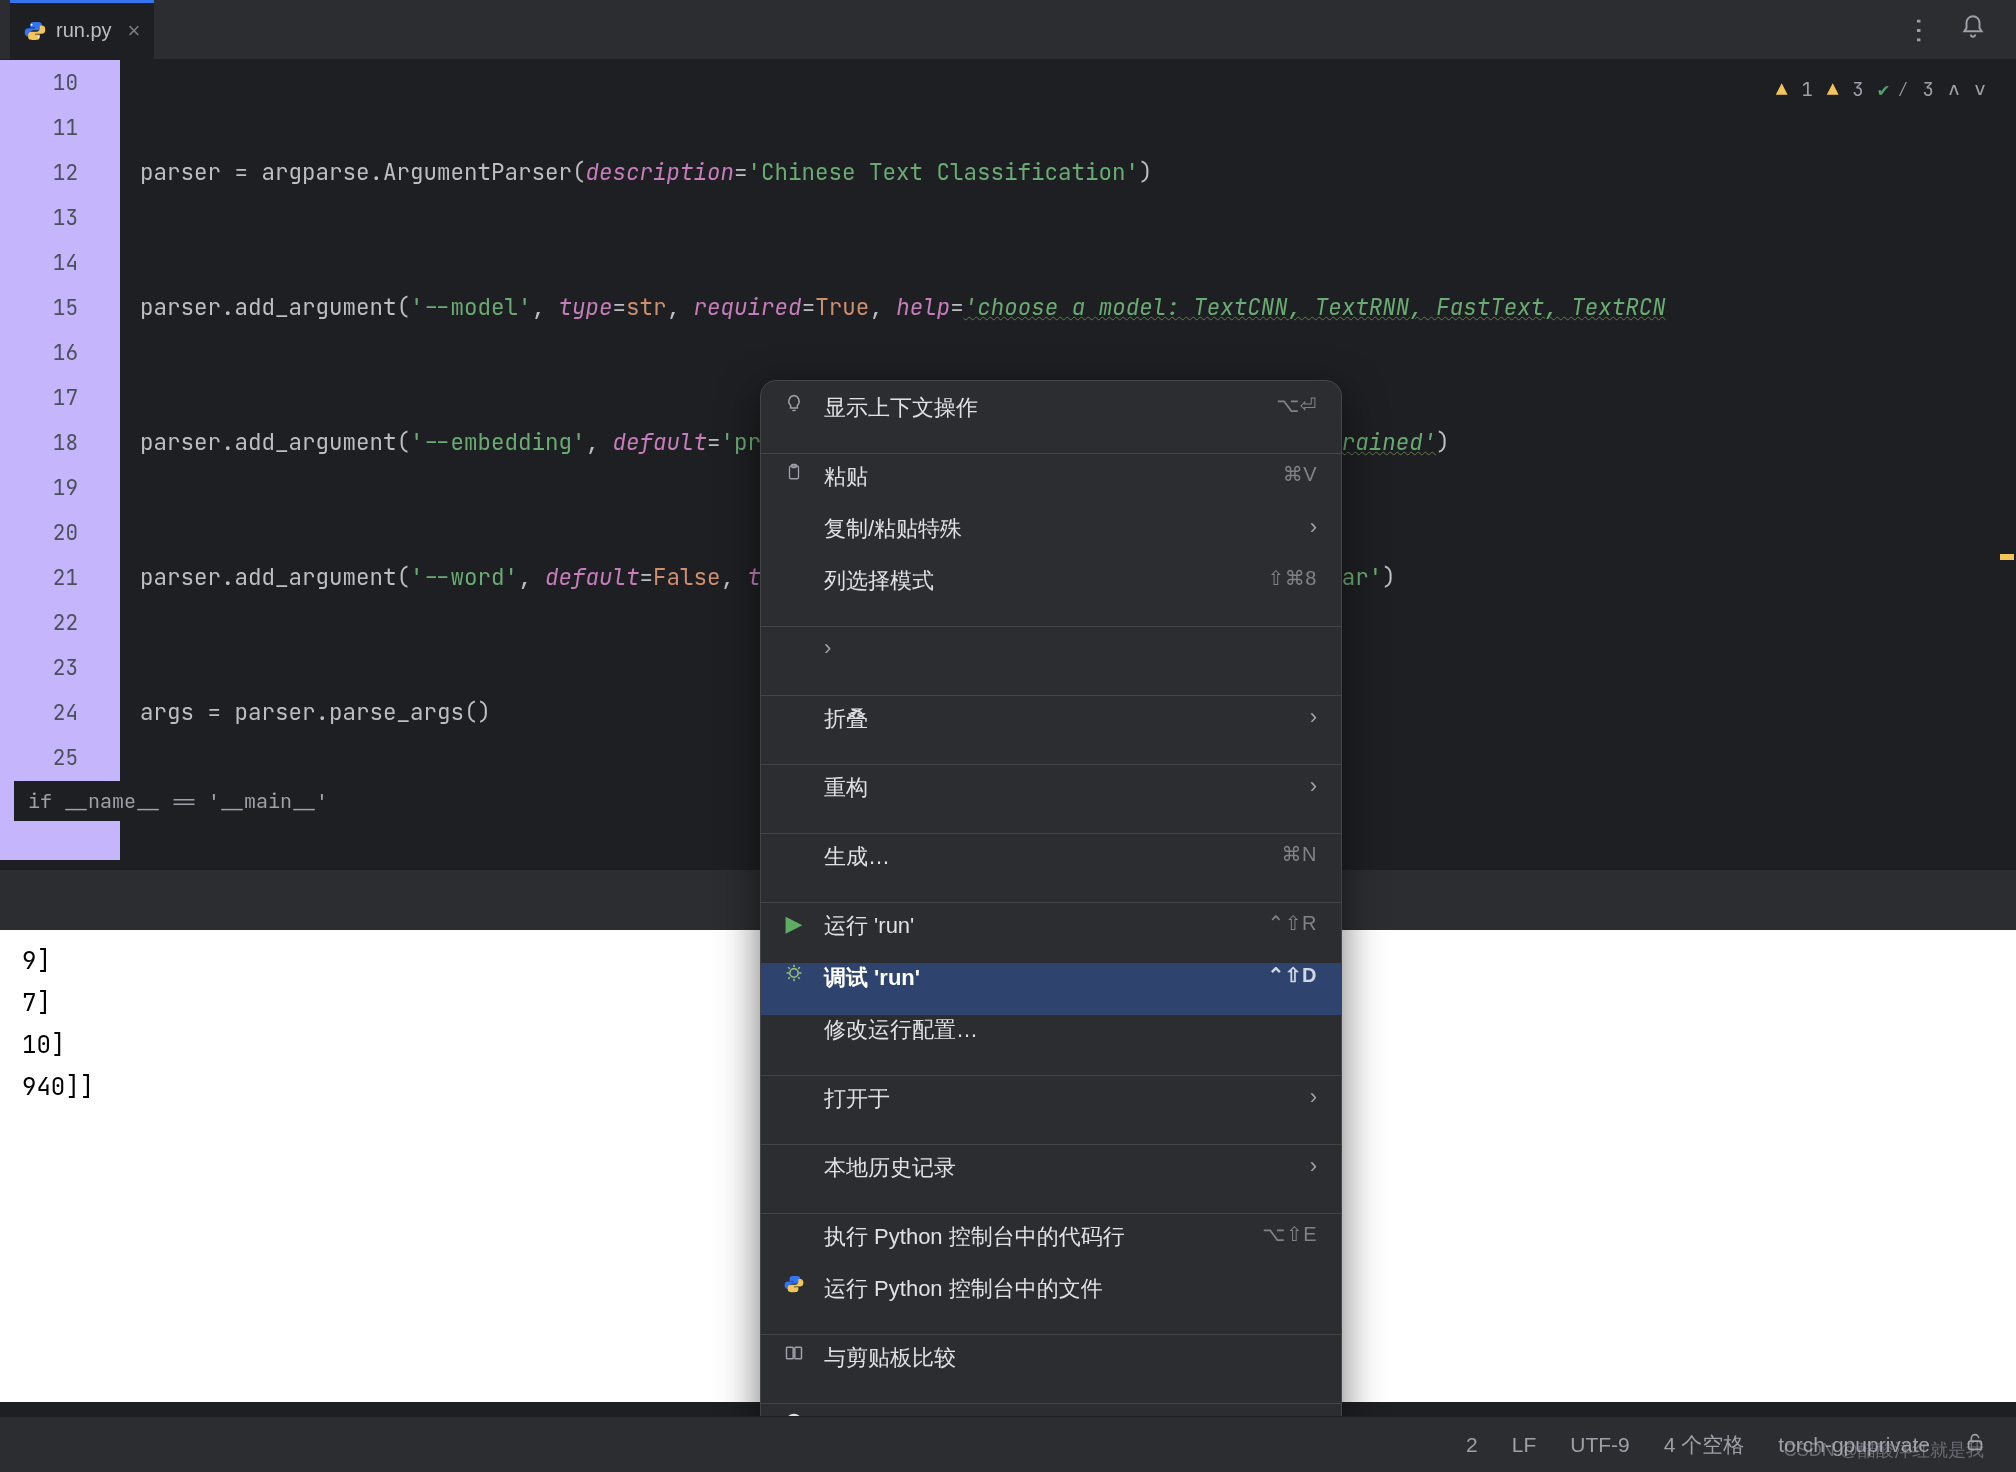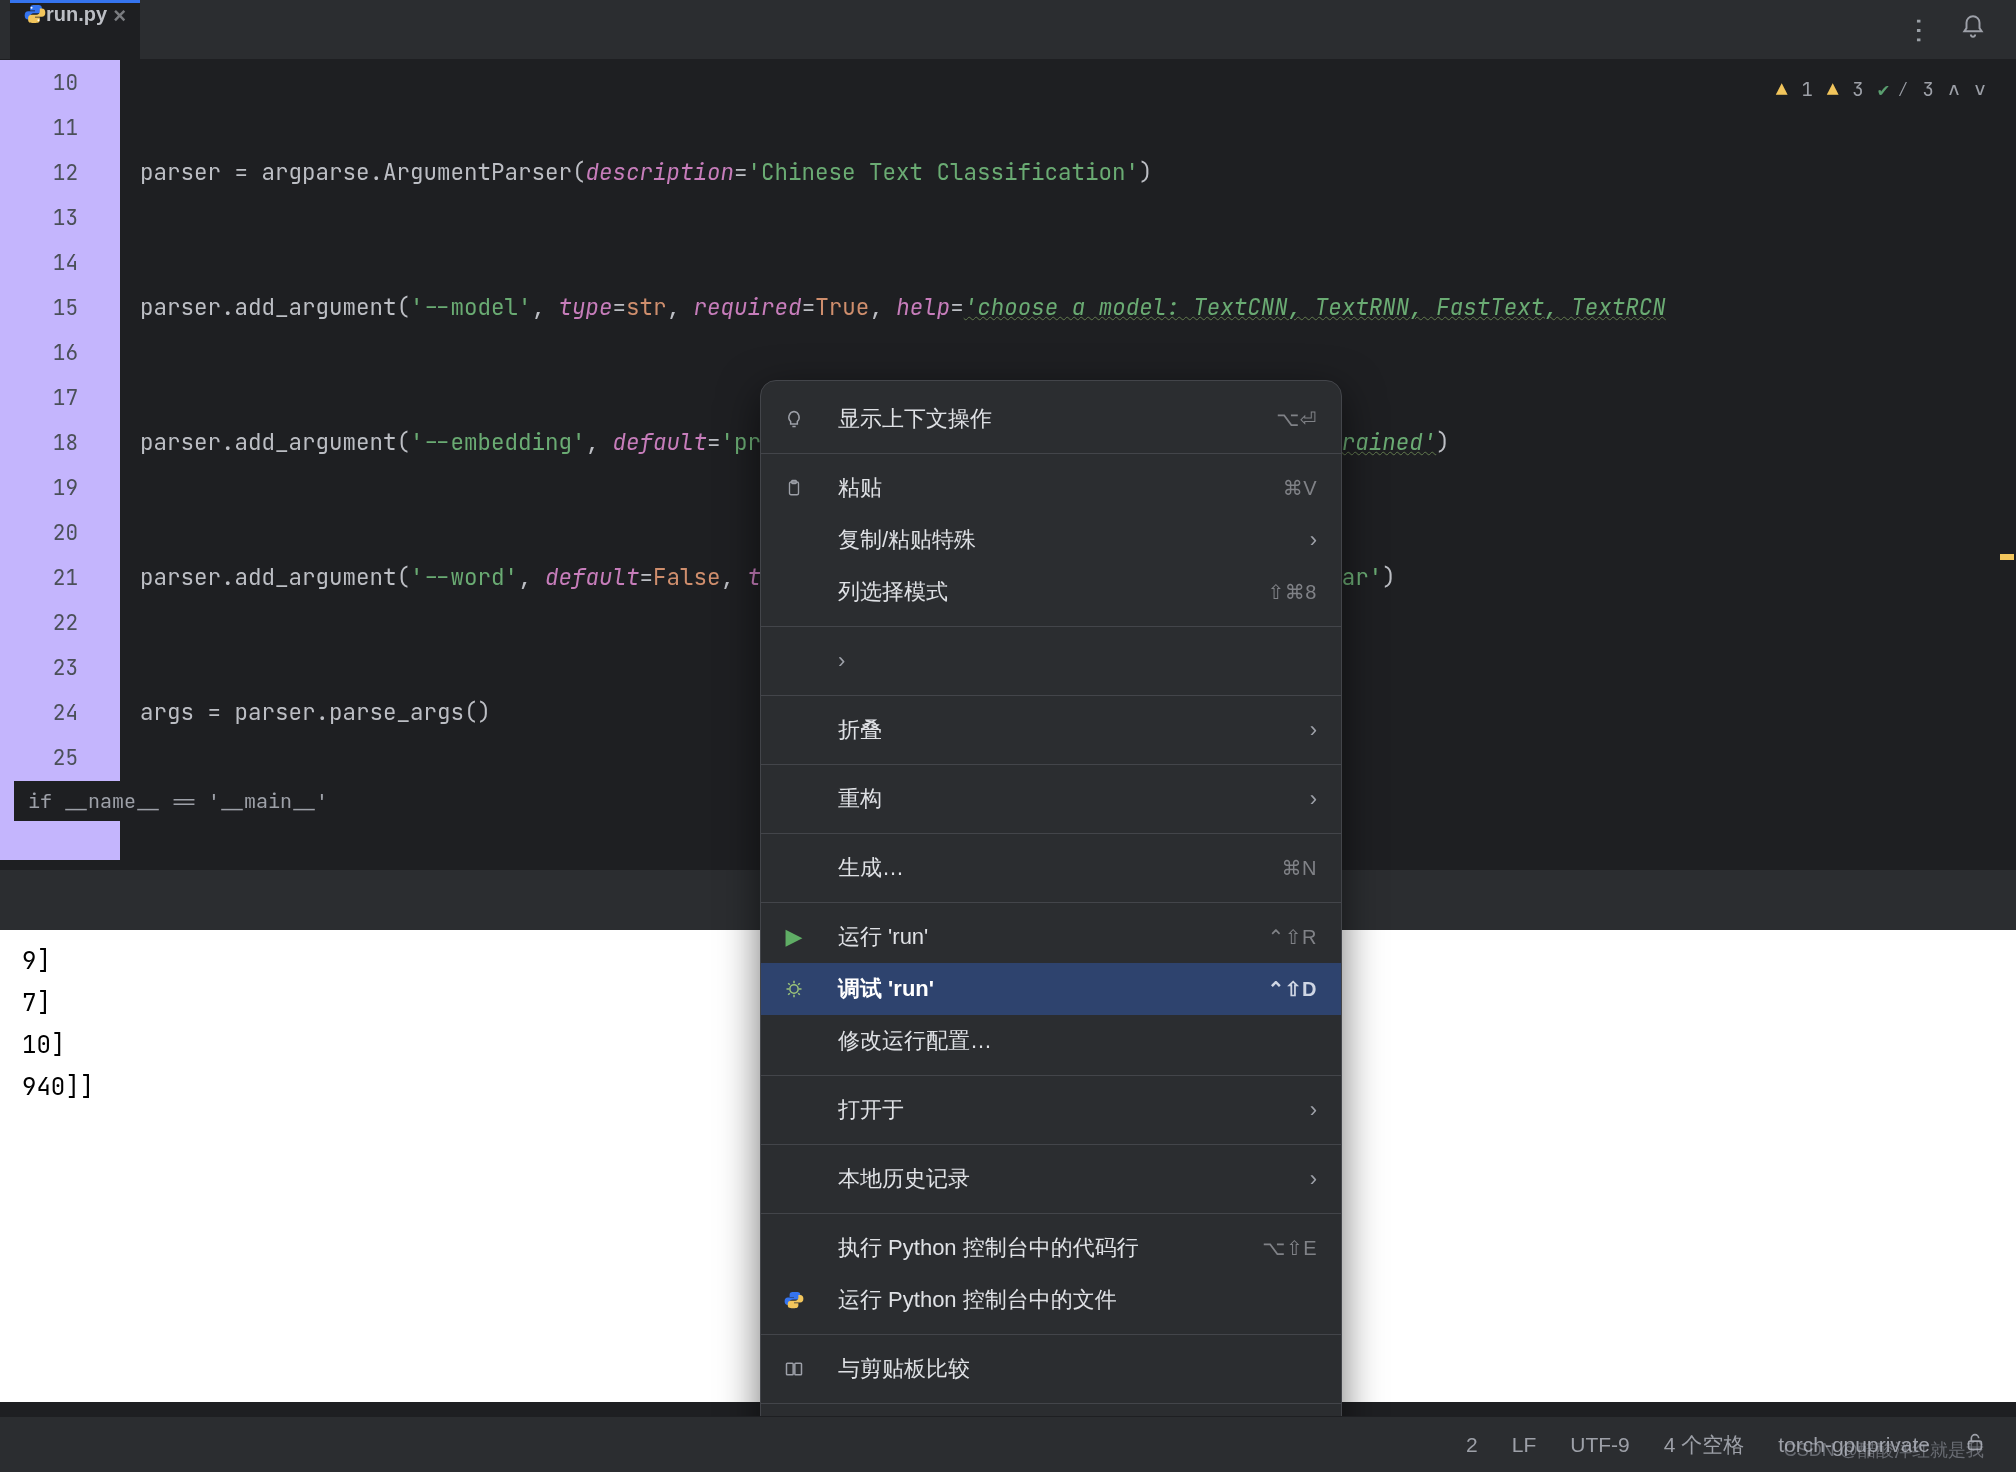--- a/index.html
+++ b/index.html
@@ -18,28 +18,27 @@
   .tab-bar {
     height: 60px;
     background: #2b2d30;
     display: flex;
     align-items: center;
     padding-left: 10px;
     border-bottom: 1px solid #1e1f22;
   }
   .tab {
     display: flex;
-    align-items: flex-start;
+    align-items: center;
     padding: 0 14px;
     height: 100%;
     background: #1e1f22;
     border-top: 3px solid #3574f0;
     margin-top: -1px;
-    gap: 0;
-    font-weight: bold;
+    gap: 10px;
   }
   .py-icon {
     width: 22px; height: 22px;
     display: inline-flex; align-items:center; justify-content:center;
   }
   .tab-close { color: #7a7c80; font-size: 22px; margin-left: 6px; cursor: pointer; }
   .tab-right { margin-left: auto; display:flex; align-items:center; gap: 28px; padding-right: 30px; }
   .kebab { color:#9aa0a6; font-size: 28px; letter-spacing: -2px; transform: rotate(90deg);}
   .bell { width:26px; height:26px; }
 
@@ -154,24 +153,23 @@
     background:#2b2d30;
     border:1px solid #43454a;
     border-radius: 16px;
     box-shadow: 0 12px 40px rgba(0,0,0,.55);
     padding: 12px 0;
     font-size: 22px;
     color:#dfe1e5;
   }
   .mi {
     display:flex;
-    align-items:center;
     height: 52px;
     padding: 0 24px 0 20px;
-    gap: 31px;
+    gap: 17px;
     cursor:pointer;
   }
   .mi .mi-icon { width:26px; display:flex; justify-content:center; color:#9da0a8;}
   .mi .mi-label { flex:1; }
   .mi .mi-sc { color:#808287; font-size:20px; letter-spacing:0.5px;}
   .mi .mi-sub { color:#9da0a8; font-size:22px;}
   .mi.sel { background:#2e436e; color:#fff;font-weight:bold;}
   .mi.sel .mi-icon, .mi.sel .mi-sc { color:#cfd6e4;}
   .msep { height:1px; background:#43454a; margin:8px 0;}
   

